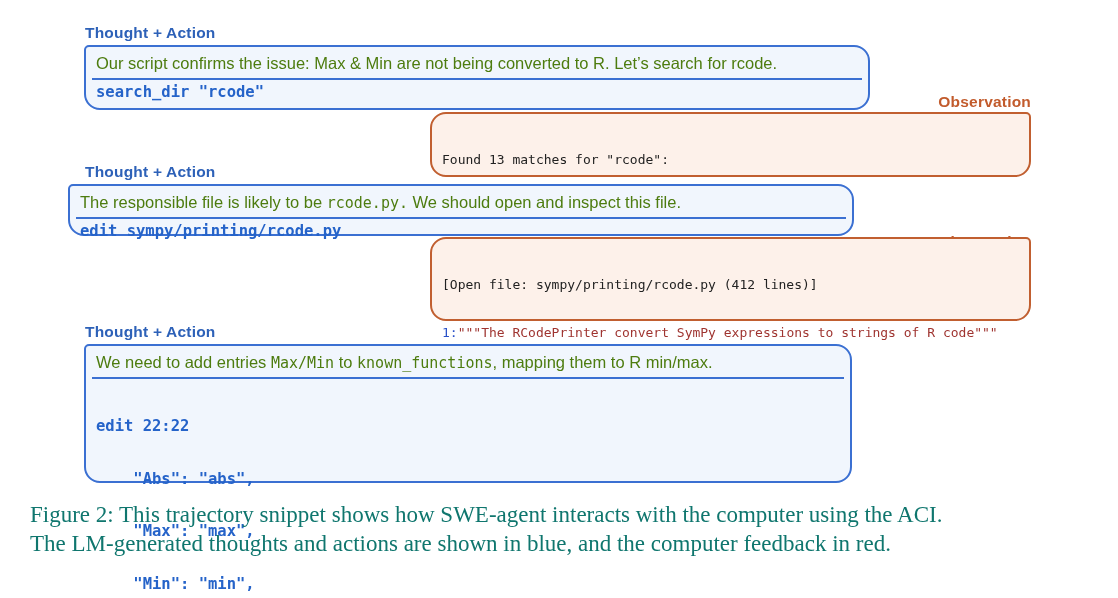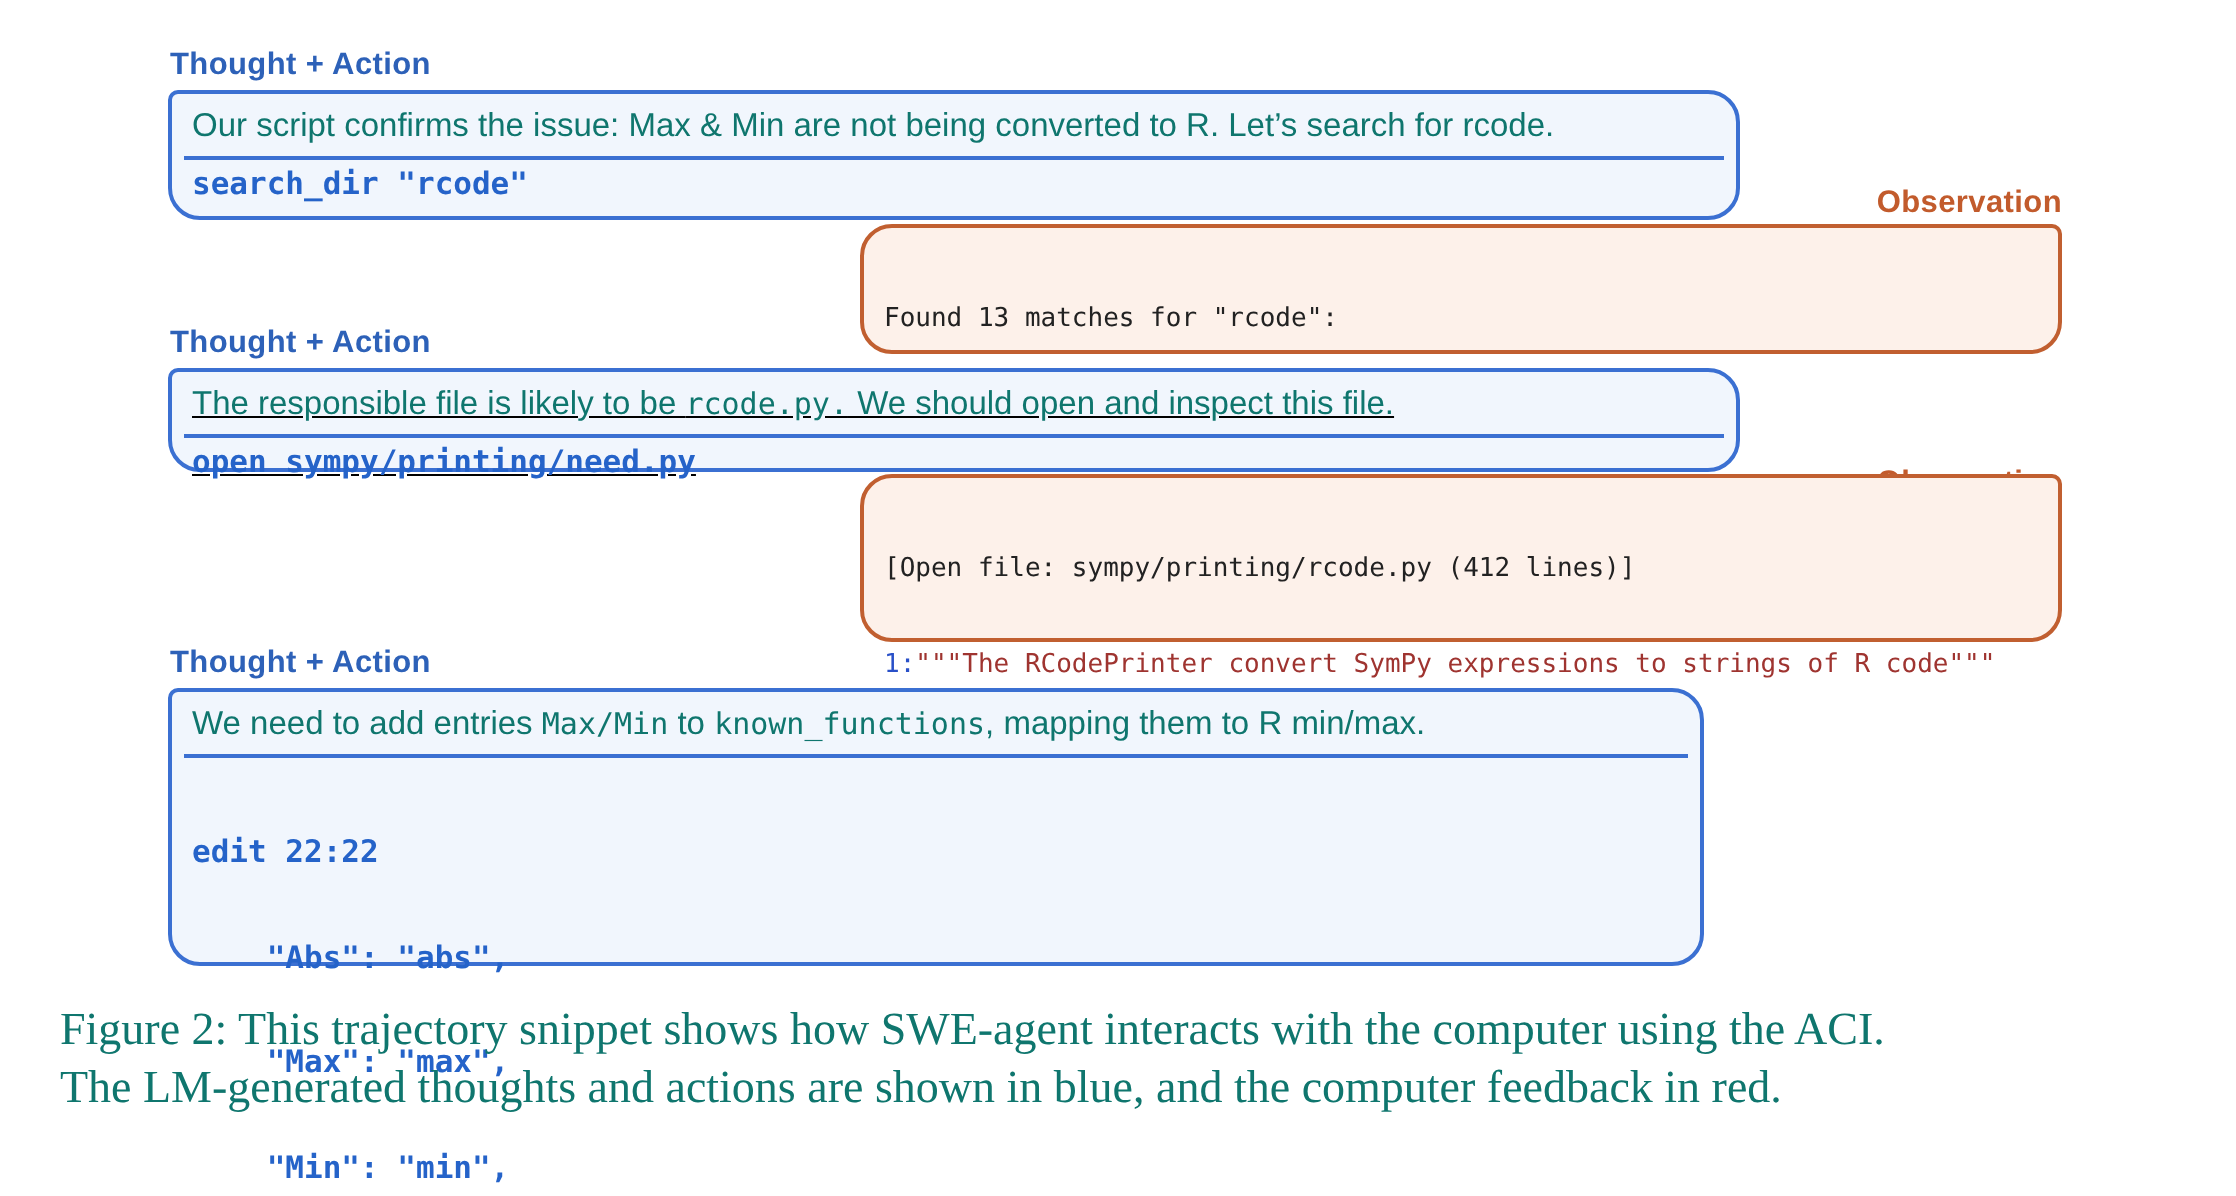--- a/index.html
+++ b/index.html
@@ -14,21 +14,21 @@
   .olabel {
     position:absolute; font-size:15.5px; font-weight:bold; color:#c25b2c;
     letter-spacing:0.2px; text-align:left;
   }
   .bluebox {
     position:absolute; background:#f1f6fd; border:2.5px solid #3b70d2;
     border-radius:5px 16px 16px 16px; box-sizing:border-box;
   }
   .thought {
     margin:0 6px; padding:7px 4px 5px; border-bottom:2px solid #3b70d2;
-    font-size:16.5px; color:#0f766e; white-space:nowrap;
+    font-size:16.5px; color:#4d7c0f; white-space:nowrap;
   }
   .thought .mono { font-family:"DejaVu Sans Mono", monospace; font-size:15px; }
   .action {
     padding:4px 10px 6px; font-family:"DejaVu Sans Mono", monospace;
     font-weight:bold; font-size:15.5px; line-height:17.5px; color:#2563c9;
     white-space:pre;
   }
   .obsbox {
     position:absolute; background:#fdf1ea; border:2.5px solid #c15f30;
     border-radius:16px 5px 16px 16px; box-sizing:border-box;
@@ -61,25 +61,25 @@
   <div class="olabel" style="right:87px; top:93px;">Observation</div>
 
   <div class="obsbox" style="left:430px; top:112px; width:601px; height:65px;">
     <div>Found 13 matches for "rcode":</div>
     <div> sympy/printing/lambdarepr.py (1 matches)</div>
     <div> sympy/printing/rcode.py (12 matches)</div>
   </div>
 
   <div class="blabel" style="left:85px; top:163px;">Thought + Action</div>
 
-  <div class="bluebox" style="left:84px; top:184px; width:786px; height:52px;text-decoration:underline;">
+  <div class="bluebox" style="left:68px; top:184px; width:786px; height:52px;">
     <div class="thought">
       <span>The responsible file is likely to be </span><span class="mono">rcode.py.</span><span> We should open and inspect this file.</span>
     </div>
-    <div class="action">open sympy/printing/need.py</div>
+    <div class="action">edit sympy/printing/rcode.py</div>
   </div>
 
   <div class="olabel" style="right:87px; top:233px;">Observation</div>
 
   <div class="obsbox" style="left:430px; top:237px; width:601px; height:84px;">
     <div>[Open file: sympy/printing/rcode.py (412 lines)]</div>
     <div><span class="lnum">1:</span><span class="docstr">"""The RCodePrinter convert SymPy expressions to strings of R code"""</span></div>
     <div><span class="lnum">2:</span><span class="kw">from</span><span> sympy.core.numbers </span><span class="kw">import</span><span> equal_valued</span></div>
     <div>...</div>
   </div>

